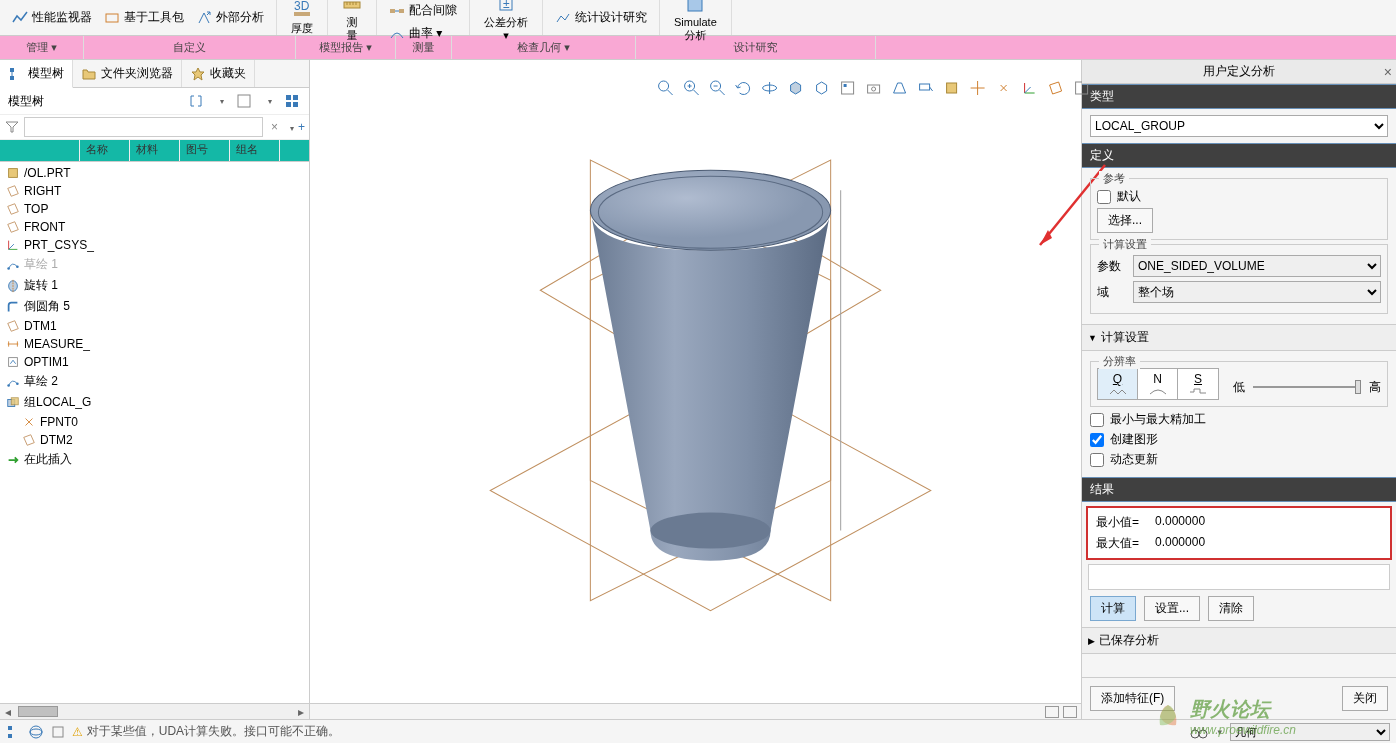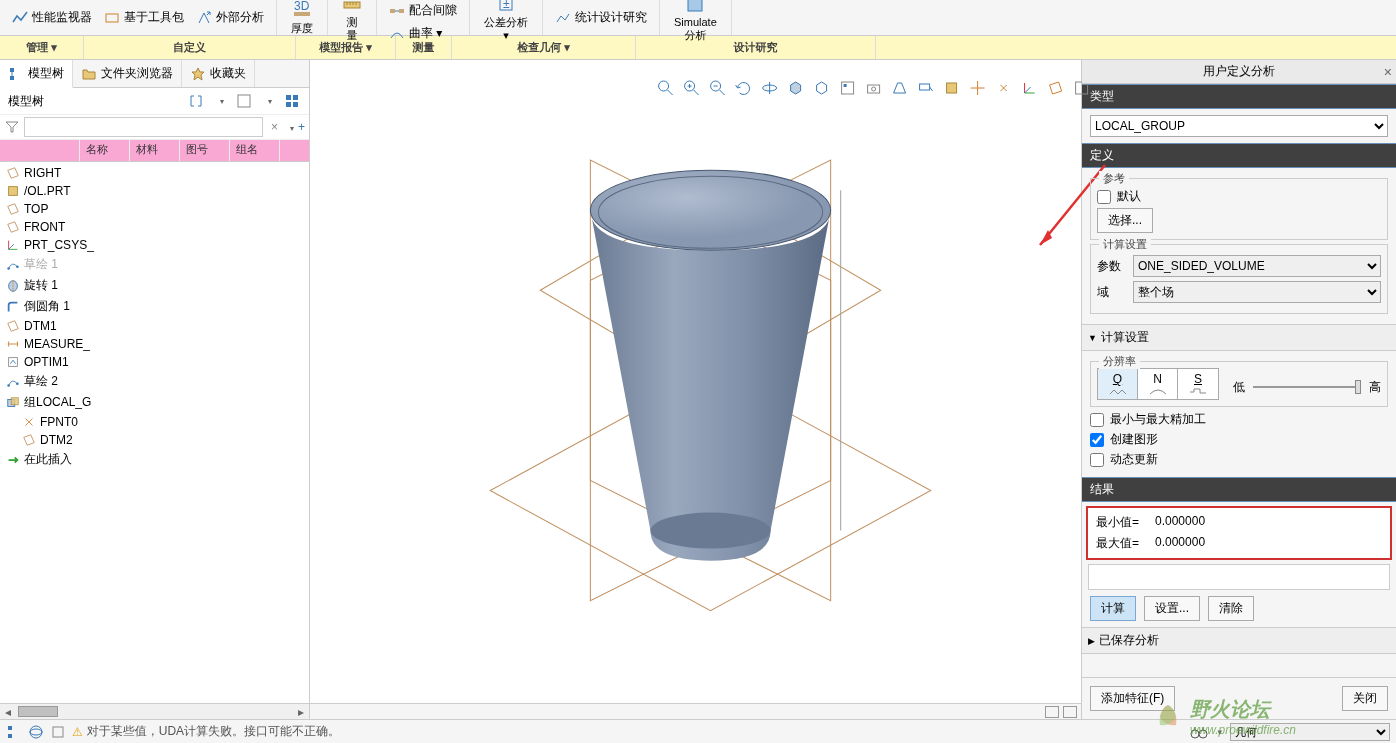--- a/index.html
+++ b/index.html
@@ -8,21 +8,21 @@
 
 .ribbon { height: 36px; background: #f5f5f5; display: flex; border-bottom: 1px solid #ccc; }
 .ribbon-group { border-right: 1px solid #ddd; display: flex; flex-direction: column; justify-content: center; align-items: center; padding: 0 8px; position: relative; }
 .ribbon-group .items { display: flex; gap: 4px; align-items: center; height: 100%; }
 .ribbon-btn { display: flex; align-items: center; gap: 4px; padding: 2px 4px; cursor: pointer; white-space: nowrap; }
 .ribbon-btn .ic { width: 16px; height: 16px; display: inline-flex; align-items: center; justify-content: center; }
 .ribbon-big { display: flex; flex-direction: column; align-items: center; gap: 2px; padding: 2px 6px; cursor: pointer; justify-content: center; }
 .ribbon-big .ic { width: 20px; height: 20px; }
 .ribbon-big .lbl { font-size: 11px; text-align: center; line-height: 1.1; }
 
-.ribbon2 { height: 24px; background: #fef9c3; display: flex; border-bottom: 1px solid #ccc; align-items: center; font-weight: bold; }
+.ribbon2 { height: 24px; background: #f9a8d4; display: flex; border-bottom: 1px solid #ccc; align-items: center; }
 .ribbon2 .seg { border-right: 1px solid #ddd; height: 100%; display: flex; align-items: center; justify-content: center; padding: 0 12px; cursor: pointer; font-size: 11px; color: #444; }
 .drop::after { content: "▾"; font-size: 8px; margin-left: 4px; color: #666; }
 
 
 .main { display: flex; height: calc(100% - 36px - 24px - 24px); }
 
 
 .left { width: 310px; background: #fff; border-right: 1px solid #ccc; display: flex; flex-direction: column; }
 .left-tabs { display: flex; background: #f5f5f5; border-bottom: 1px solid #ccc; height: 28px; }
 .left-tab { display: flex; align-items: center; gap: 4px; padding: 0 8px; cursor: pointer; border-right: 1px solid #ddd; font-size: 11px; }
@@ -32,21 +32,21 @@
 .tree-header { display: flex; align-items: center; justify-content: space-between; padding: 4px 8px; border-bottom: 1px solid #eee; }
 .tree-header .title { font-size: 12px; }
 .tree-tools { display: flex; gap: 6px; }
 .tree-tools .tbtn { width: 18px; height: 18px; cursor: pointer; display: flex; align-items: center; justify-content: center; }
 
 .filter-row { display: flex; align-items: center; padding: 2px 4px; gap: 4px; border-bottom: 1px solid #eee; }
 .filter-row .filter-ic { width: 16px; height: 16px; }
 .filter-row input { flex: 1; border: 1px solid #ccc; height: 20px; padding: 0 4px; }
 .filter-row .x { cursor: pointer; color: #888; padding: 0 4px; }
 
-.col-header { display: flex; border-bottom: 1px solid #ccc; background: #f9a8d4; height: 22px; }
+.col-header { display: flex; border-bottom: 1px solid #ccc; background: #14b8a6; height: 22px; }
 .col-header .ch { padding: 2px 6px; border-right: 1px solid #eee; font-size: 11px; color: #333; }
 
 .tree { flex: 1; overflow: auto; padding: 2px 0; }
 .tree-item { display: flex; align-items: center; gap: 4px; padding: 2px 6px; cursor: pointer; white-space: nowrap; }
 .tree-item .ic { width: 14px; height: 14px; display: inline-flex; align-items: center; justify-content: center; flex-shrink: 0; }
 .tree-item.indent1 { padding-left: 22px; }
 
 .left-scroll { height: 16px; background: #f0f0f0; border-top: 1px solid #ccc; display: flex; }
 .left-scroll .thumb { width: 40px; background: #c0c0c0; margin: 2px; border: 1px solid #999; }
 .left-scroll .arrow { width: 16px; display: flex; align-items: center; justify-content: center; color: #666; cursor: pointer; }
@@ -290,32 +290,32 @@
       <div class="ch" style="width:50px">名称</div>
       <div class="ch" style="width:50px">材料</div>
       <div class="ch" style="width:50px">图号</div>
       <div class="ch" style="width:50px">组名</div>
     </div>
 
     <div class="tree" id="tree">
         <div class="tree-item">
           <span class="ic">
             <svg viewBox="0 0 16 16">
+              <rect x="3" y="3" width="10" height="10" fill="#e8c878" stroke="#a88838"></rect>
+            </svg>
+          </span>
+          <span>/OL.PRT</span>
+        </div>
+        <div class="tree-item">
+          <span class="ic">
+            <svg viewBox="0 0 16 16">
               <path d="M2 5 L10 2 L14 11 L6 14 Z" fill="none" stroke="#c09060"></path>
             </svg>
           </span>
           <span>RIGHT</span>
-        </div>
-        <div class="tree-item">
-          <span class="ic">
-            <svg viewBox="0 0 16 16">
-              <rect x="3" y="3" width="10" height="10" fill="#e8c878" stroke="#a88838"></rect>
-            </svg>
-          </span>
-          <span>/OL.PRT</span>
         </div>
         <div class="tree-item">
           <span class="ic">
             <svg viewBox="0 0 16 16">
               <path d="M2 5 L10 2 L14 11 L6 14 Z" fill="none" stroke="#c09060"></path>
             </svg>
           </span>
           <span>TOP</span>
         </div>
         <div class="tree-item">
@@ -354,21 +354,21 @@
             </svg>
           </span>
           <span>旋转 1</span>
         </div>
         <div class="tree-item">
           <span class="ic">
             <svg viewBox="0 0 16 16">
               <path d="M3 13 L3 6 Q3 3 6 3 L13 3" fill="none" stroke="#3a7ab8" stroke-width="2"></path>
             </svg>
           </span>
-          <span>倒圆角 1</span>
+          <span>倒圆角 5</span>
         </div>
         <div class="tree-item">
           <span class="ic">
             <svg viewBox="0 0 16 16">
               <path d="M2 5 L10 2 L14 11 L6 14 Z" fill="none" stroke="#c09060"></path>
             </svg>
           </span>
           <span>DTM1</span>
         </div>
         <div class="tree-item">

